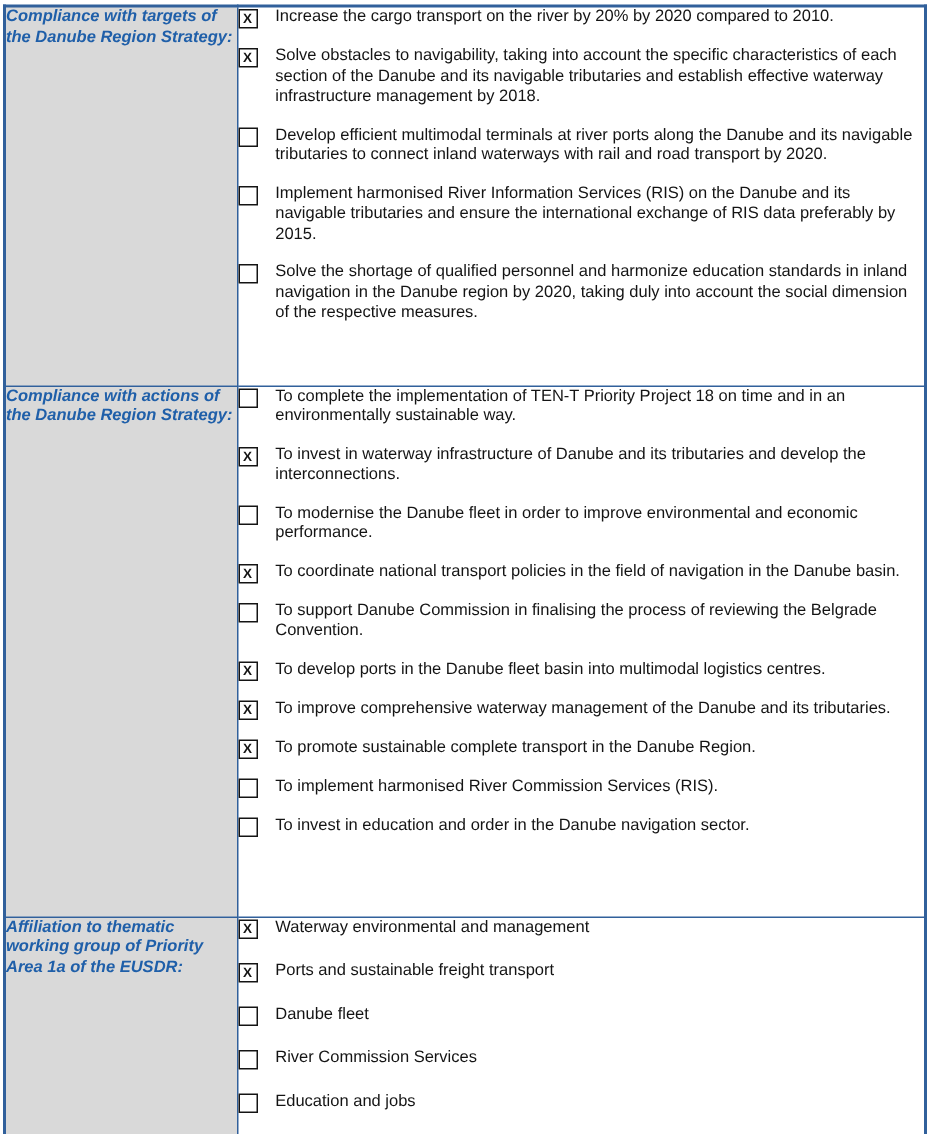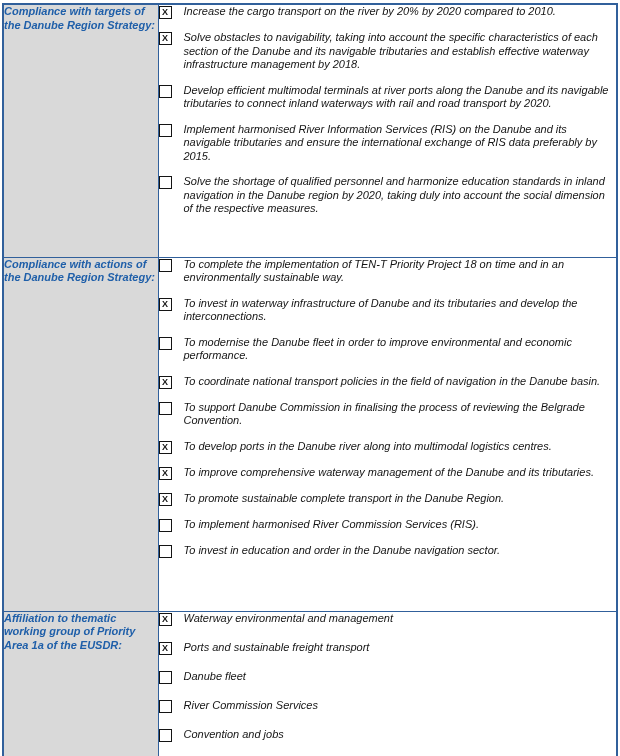--- a/index.html
+++ b/index.html
@@ -65,21 +65,20 @@
     text-align: center;
     color: var(--checkbox);
     background: #ffffff;
   }
   .itext {
     flex: 1 1 auto;
     color: var(--body-text);
     font-size: 11px;
     line-height: 13.5px;
     padding-right: 4px;
-    font-style: italic;
   }
 </style>
 </head>
 <body>
 
 <div class="page">
   <table class="form">
     <tbody>
         <tr style="height: 253px;">
           <td class="hcell">Compliance with targets of the Danube Region Strategy:</td>
@@ -124,21 +123,21 @@
             <div class="item">
               <span class="checkbox">X</span>
               <div class="itext">To coordinate national transport policies in the field of navigation in the Danube basin.</div>
             </div>
             <div class="item">
               <span class="checkbox"></span>
               <div class="itext">To support Danube Commission in finalising the process of reviewing the Belgrade Convention.</div>
             </div>
             <div class="item">
               <span class="checkbox">X</span>
-              <div class="itext">To develop ports in the Danube river along into multimodal logistics centres.</div>
+              <div class="itext">To develop ports in the Danube fleet basin into multimodal logistics centres.</div>
             </div>
             <div class="item">
               <span class="checkbox">X</span>
               <div class="itext">To improve comprehensive waterway management of the Danube and its tributaries.</div>
             </div>
             <div class="item">
               <span class="checkbox">X</span>
               <div class="itext">To promote sustainable complete transport in the Danube Region.</div>
             </div>
             <div class="item">
@@ -165,19 +164,19 @@
             <div class="item">
               <span class="checkbox"></span>
               <div class="itext">Danube fleet</div>
             </div>
             <div class="item">
               <span class="checkbox"></span>
               <div class="itext">River Commission Services</div>
             </div>
             <div class="item">
               <span class="checkbox"></span>
-              <div class="itext">Convention and jobs</div>
+              <div class="itext">Education and jobs</div>
             </div>
           </td>
         </tr>
       </tbody>
   </table>
 </div>
 
 </body></html>

